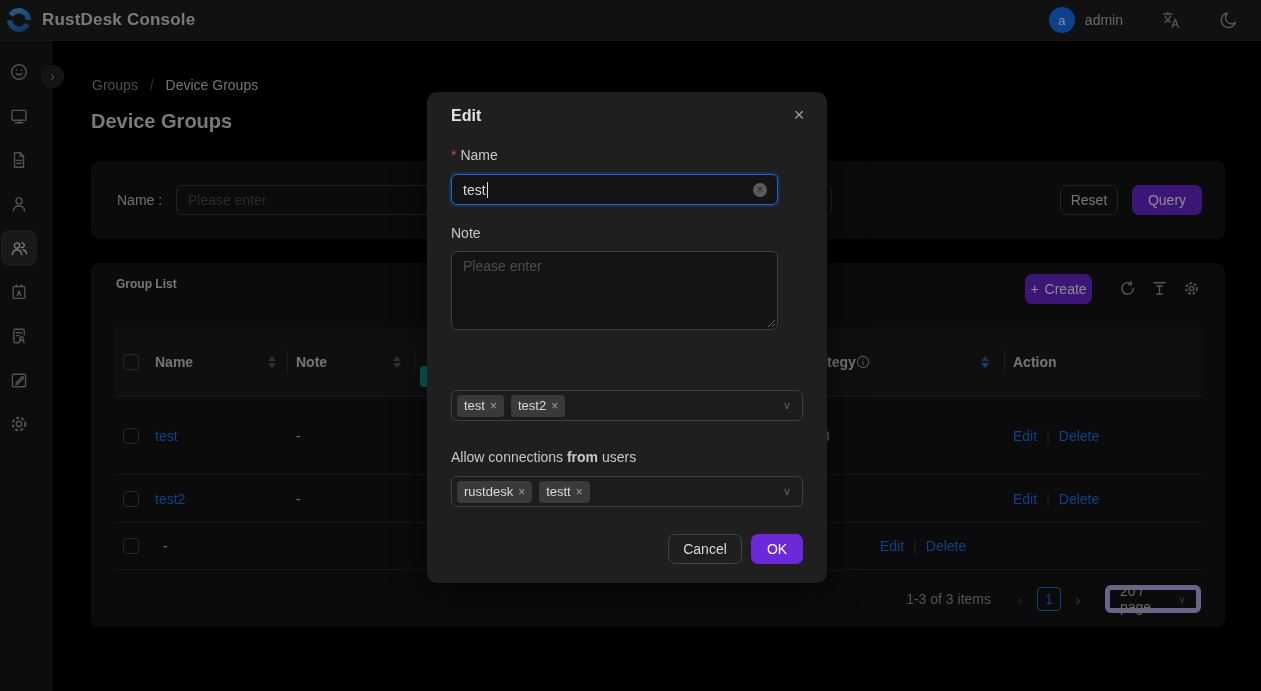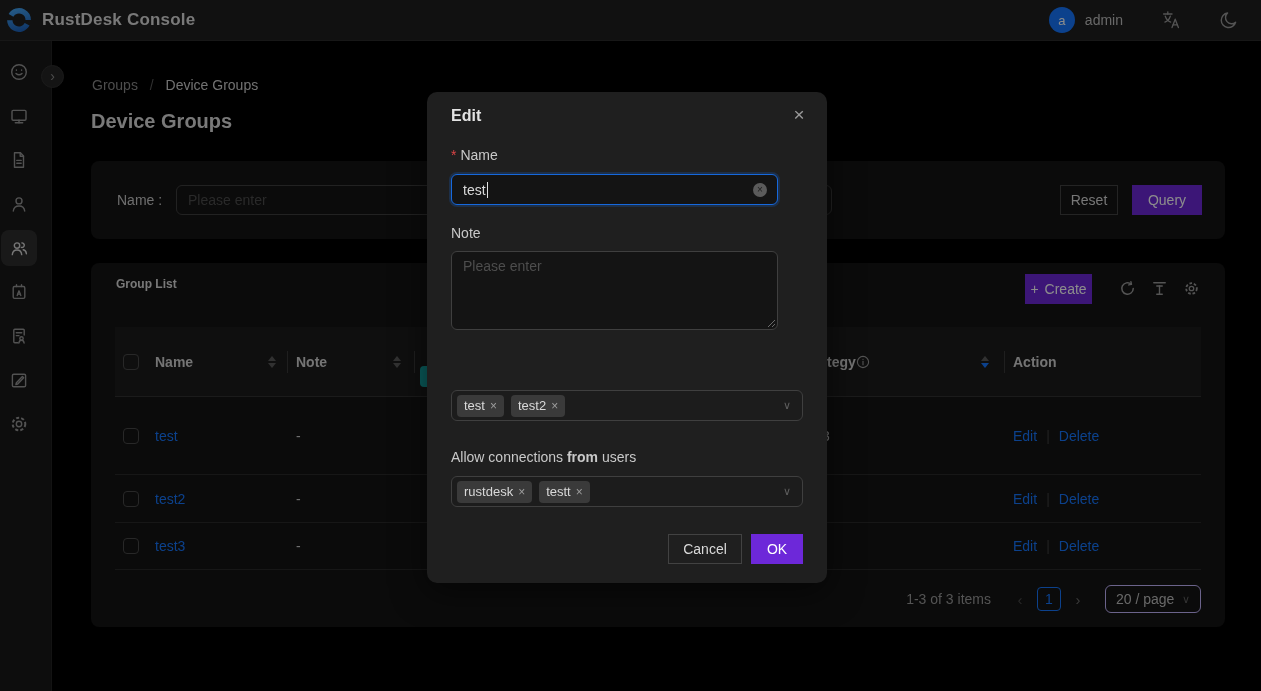--- a/index.html
+++ b/index.html
@@ -49,21 +49,21 @@
   .page-title { position:absolute; left:91px; top:110px; font-size:20px; font-weight:700; color:#dcdcdc; }
 
   .card { position:absolute; background:#141414; border-radius:8px; }
   .filter-card { left:91px; top:161px; width:1134px; height:78px; }
   .filter-label { position:absolute; left:26px; top:31px; color:#c9c9c9; }
   .filter-input {
     position:absolute; left:85px; top:24px; width:656px; height:30px;
     border:1px solid #3f3f3f; border-radius:6px; display:flex; align-items:center; padding:0 11px;
   }
   .placeholder { color:#4d4d4d; }
-  .btn { display:flex; align-items:center; justify-content:center; border-radius:0; font-size:14px; }
+  .btn { display:flex; align-items:center; justify-content:center; border-radius:7px; font-size:14px; }
   .btn-default { border:1px solid #424242; color:#d9d9d9; background:transparent; }
   .btn-primary { background:#6d28d9; color:#fff; border:none; }
   .reset-btn { position:absolute; left:969px; top:24px; width:58px; height:30px; }
   .query-btn { position:absolute; left:1041px; top:24px; width:70px; height:30px; }
 
   .group-card { left:91px; top:263px; width:1134px; height:364px; }
   .group-title { position:absolute; left:25px; top:14px; font-size:12px; font-weight:700; color:#dcdcdc; }
   .create-btn { position:absolute; left:934px; top:11px; width:67px; height:30px; gap:6px; }
   .icon-btn { position:absolute; top:14px; width:22px; height:22px; display:flex; align-items:center; justify-content:center; }
   .icon-refresh { left:1025px; } .icon-colheight { left:1057px; } .icon-colsetting { left:1089px; }
@@ -98,21 +98,21 @@
     position:absolute; right:24px; top:322px; display:flex; align-items:center; height:28px;
   }
   .pg-total { color:#999; margin-right:18px; }
   .pg-arrow { width:22px; display:flex; justify-content:center; font-size:15px; }
   .pg-prev { color:#4a4a4a; } .pg-next { color:#6a6a6a; margin-left:6px; }
   .pg-page {
     width:24px; height:24px; margin-left:6px; border:1px solid #1677ff; color:#1677ff;
     border-radius:4px; display:flex; align-items:center; justify-content:center; font-size:14px;
   }
   .pg-size {
-    margin-left:16px; width:96px; height:28px; border:1px solid #c4b5fd; border-radius:6px;
+    margin-left:16px; width:96px; height:28px; border:5px solid #c4b5fd; border-radius:6px;
     display:flex; align-items:center; justify-content:space-between; padding:0 10px; color:#bfbfbf;
   }
   .chev { color:#5f5f5f; font-size:11px; }
 
   
   .mask { position:absolute; inset:0; background:rgba(0,0,0,0.45); z-index:50; }
   .modal {
     position:absolute; left:427px; top:92px; width:400px; height:491px; z-index:60;
     background:#1f1f1f; border-radius:10px; box-shadow:0 8px 34px rgba(0,0,0,.55);
   }
@@ -381,23 +381,20 @@
         <div class="c-strat"></div>
         <div class="c-act">
           <a class="link" href="#">Edit</a><span class="act-sep">|</span><a class="link" href="#">Delete</a>
         </div>
       </div>
 
       <div class="trow r3">
         <div class="c-cb">
             <div class="cb"></div>
           </div>
-        <div class="c-name">
-            <a class="link" href="#">test3</a>
-          </div>
         <div class="c-note">
             <span class="note-val">-</span>
           </div>
         <div class="c-strat"></div>
         <div class="c-act">
           <a class="link" href="#">Edit</a><span class="act-sep">|</span><a class="link" href="#">Delete</a>
         </div>
       </div>
     </div>
 

